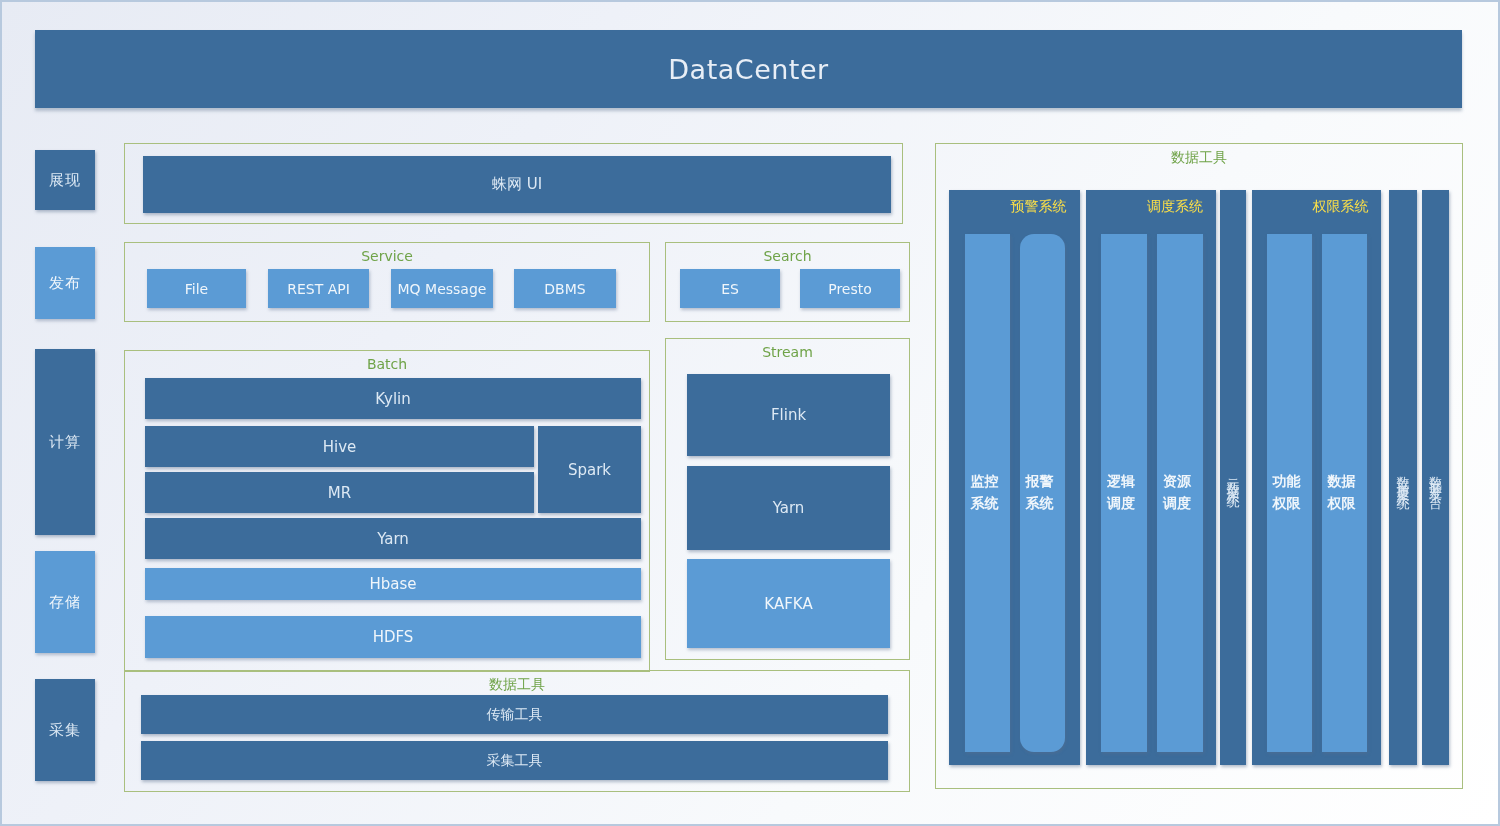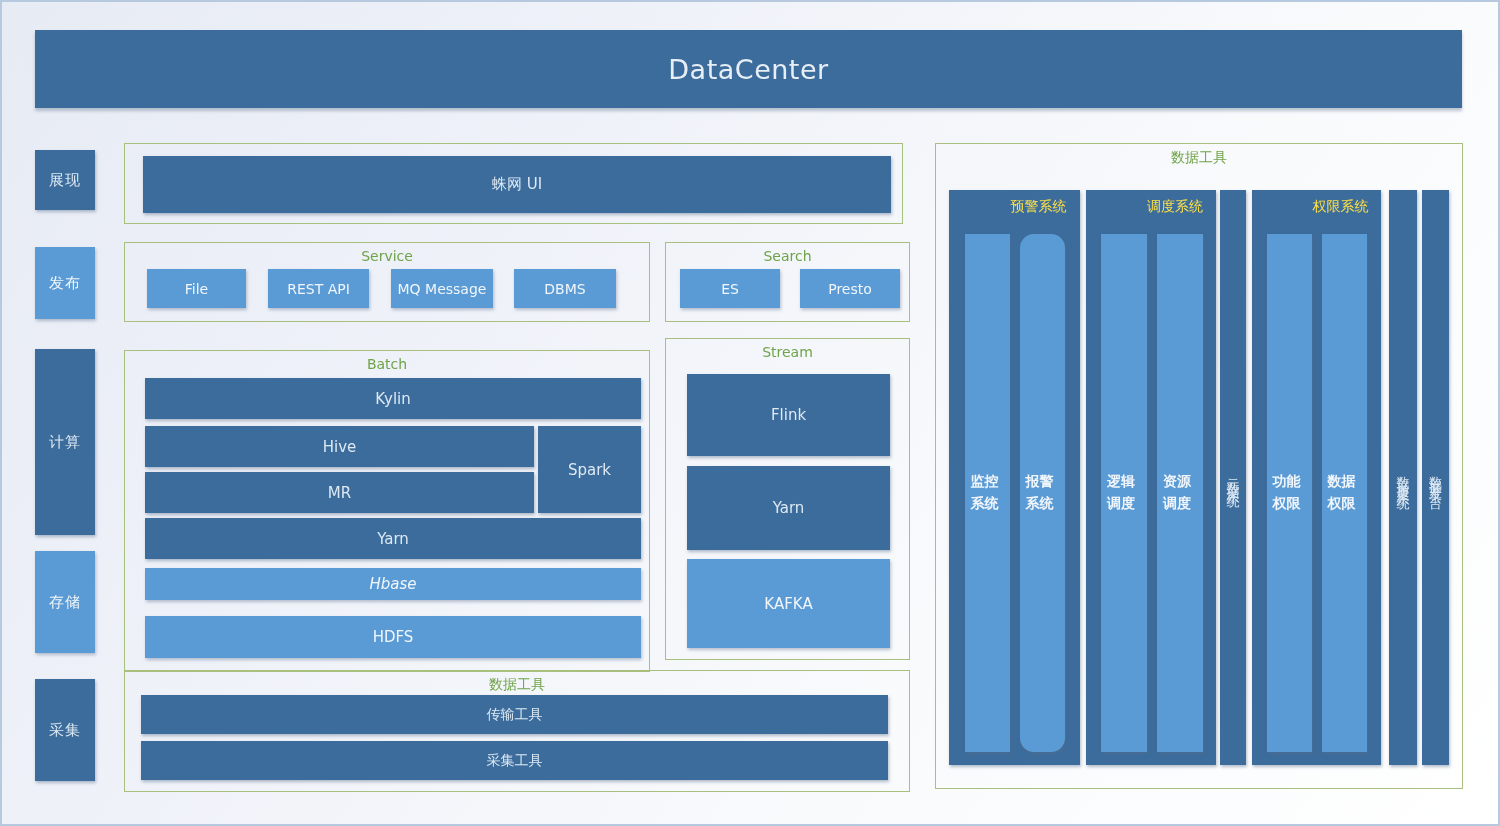--- a/index.html
+++ b/index.html
@@ -118,21 +118,21 @@
     </div>
     <div class="abs box-dark blk-lg" style="left:413px;top:75px;width:103px;height:87px;">
       <span>Spark</span>
     </div>
     <div class="abs box-dark blk-lg" style="left:20px;top:121px;width:389px;height:41px;">
       <span>MR</span>
     </div>
     <div class="abs box-dark blk-lg" style="left:20px;top:167px;width:496px;height:41px;">
       <span>Yarn</span>
     </div>
-    <div class="abs box-light blk-lg" style="left:20px;top:217px;width:496px;height:32px;font-style:italic;">
+    <div class="abs box-light blk-lg" style="left:20px;top:217px;width:496px;height:32px;">
       <span>Hbase</span>
     </div>
     <div class="abs box-light blk-lg" style="left:20px;top:265px;width:496px;height:42px;">
       <span>HDFS</span>
     </div>
   </div>
 
   <div class="abs gbox" style="left:663px;top:336px;width:245px;height:322px;">
     <div class="gtitle">Stream</div>
     <div class="abs box-dark blk-lg" style="left:21px;top:35px;width:203px;height:82px;">

